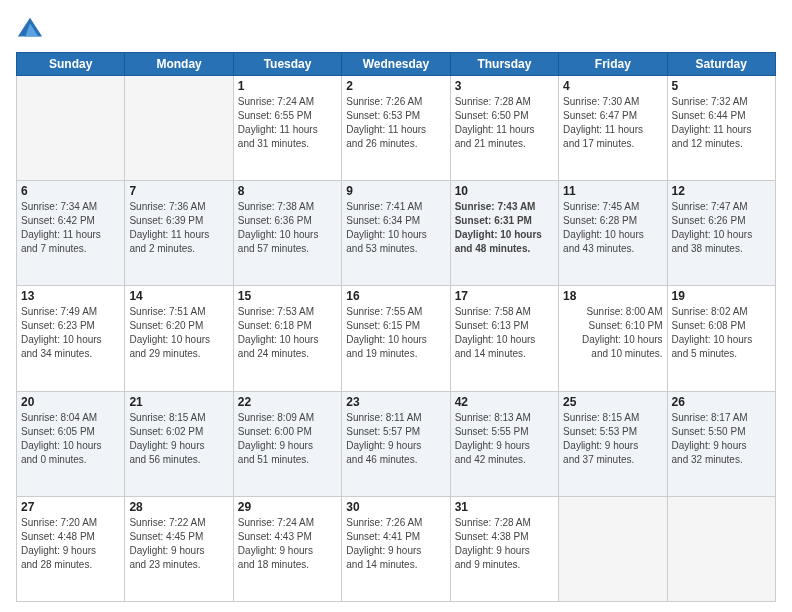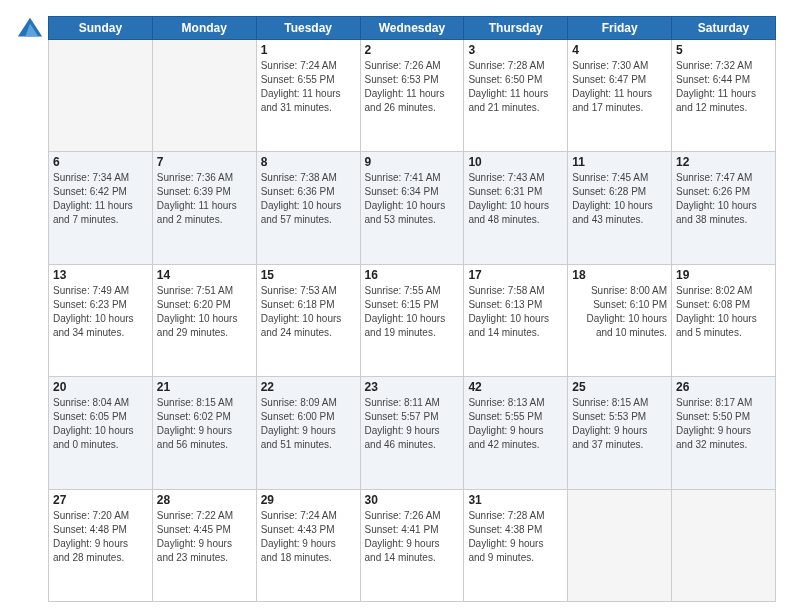--- a/index.html
+++ b/index.html
@@ -8,21 +8,21 @@
       background: #fff;
       width: 792px;
       height: 612px;
       overflow: hidden;
     }
     .page {
       width: 792px;
       height: 612px;
       padding: 16px 16px 10px 16px;
       display: flex;
-      flex-direction: row;
+      flex-direction: column;
     }
     .header {
       display: flex;
       justify-content: space-between;
       align-items: flex-start;
       margin-bottom: 8px;
     }
     .logo {
       display: flex;
       align-items: center;
@@ -198,21 +198,21 @@
           </td>
           <td>
             <span class="day-num">9</span>
             <div class="day-info" style="white-space: pre-line;">Sunrise: 7:41 AM
 Sunset: 6:34 PM
 Daylight: 10 hours
 and 53 minutes.</div>
           </td>
           <td>
             <span class="day-num">10</span>
-            <div class="day-info" style="white-space: pre-line;">Sunrise: 7:43 AM
+            <div class="day-info" style="white-space: pre-line; font-weight: bold;">Sunrise: 7:43 AM
 Sunset: 6:31 PM
 Daylight: 10 hours
 and 48 minutes.</div>
           </td>
           <td>
             <span class="day-num">11</span>
             <div class="day-info" style="white-space: pre-line;">Sunrise: 7:45 AM
 Sunset: 6:28 PM
 Daylight: 10 hours
 and 43 minutes.</div>

